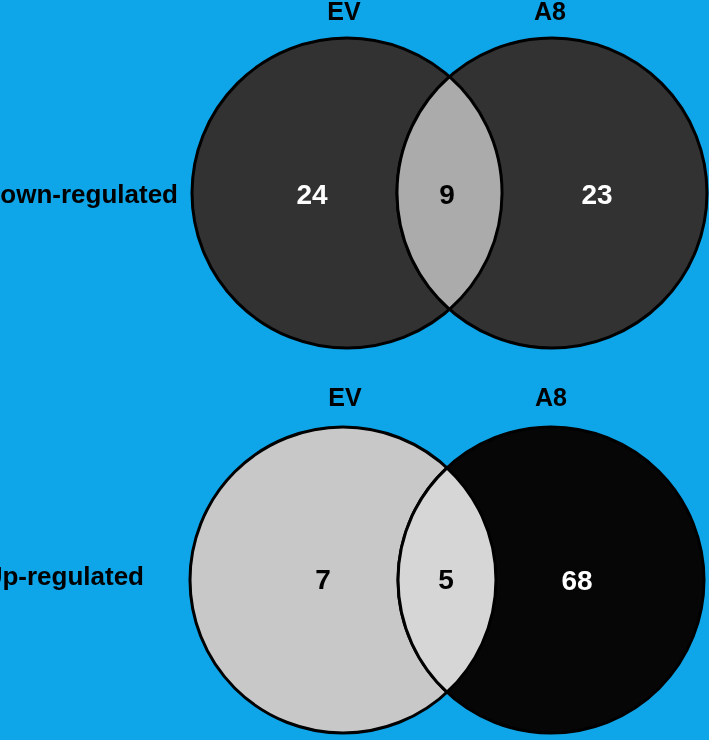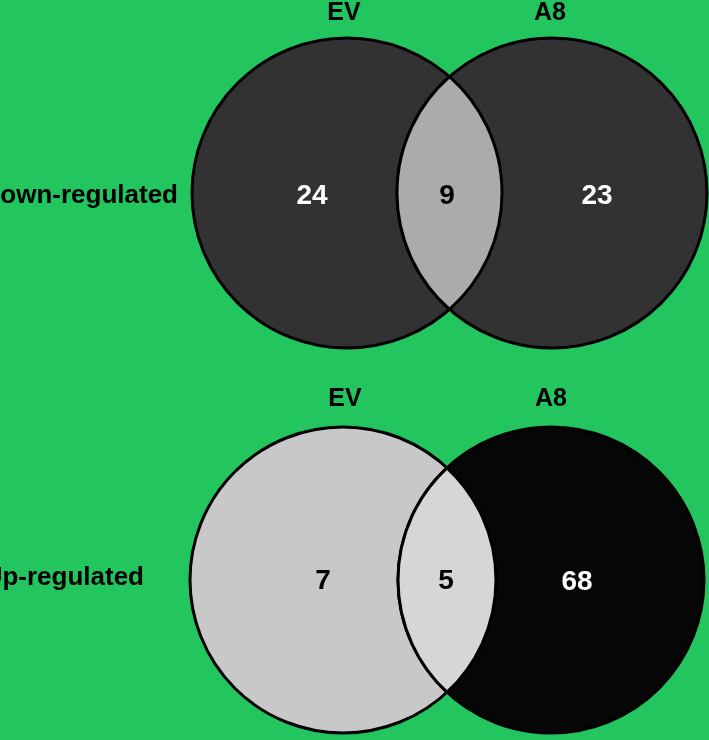--- a/index.html
+++ b/index.html
@@ -1,20 +1,20 @@
 <!DOCTYPE html>
 <html><head>
 <meta charset="utf-8">
 <style>
   html, body { margin: 0; padding: 0; background: #ffffff; }
   .canvas {
     position: relative;
     width: 709px;
     height: 740px;
-    background: #22c55e;
+    background: #0ea5e9;
     font-family: "Liberation Sans", sans-serif;
   }
   svg text {
     font-family: "Liberation Sans", sans-serif;
     font-weight: bold;
   }
   .set-header   { font-size: 25px; fill: #000000; text-anchor: middle; }
   .row-label    { font-size: 26px; fill: #000000; text-anchor: end; dominant-baseline: central; }
   .count        { font-size: 28px; text-anchor: middle; dominant-baseline: central; }
   .count-light  { fill: #ffffff; }

